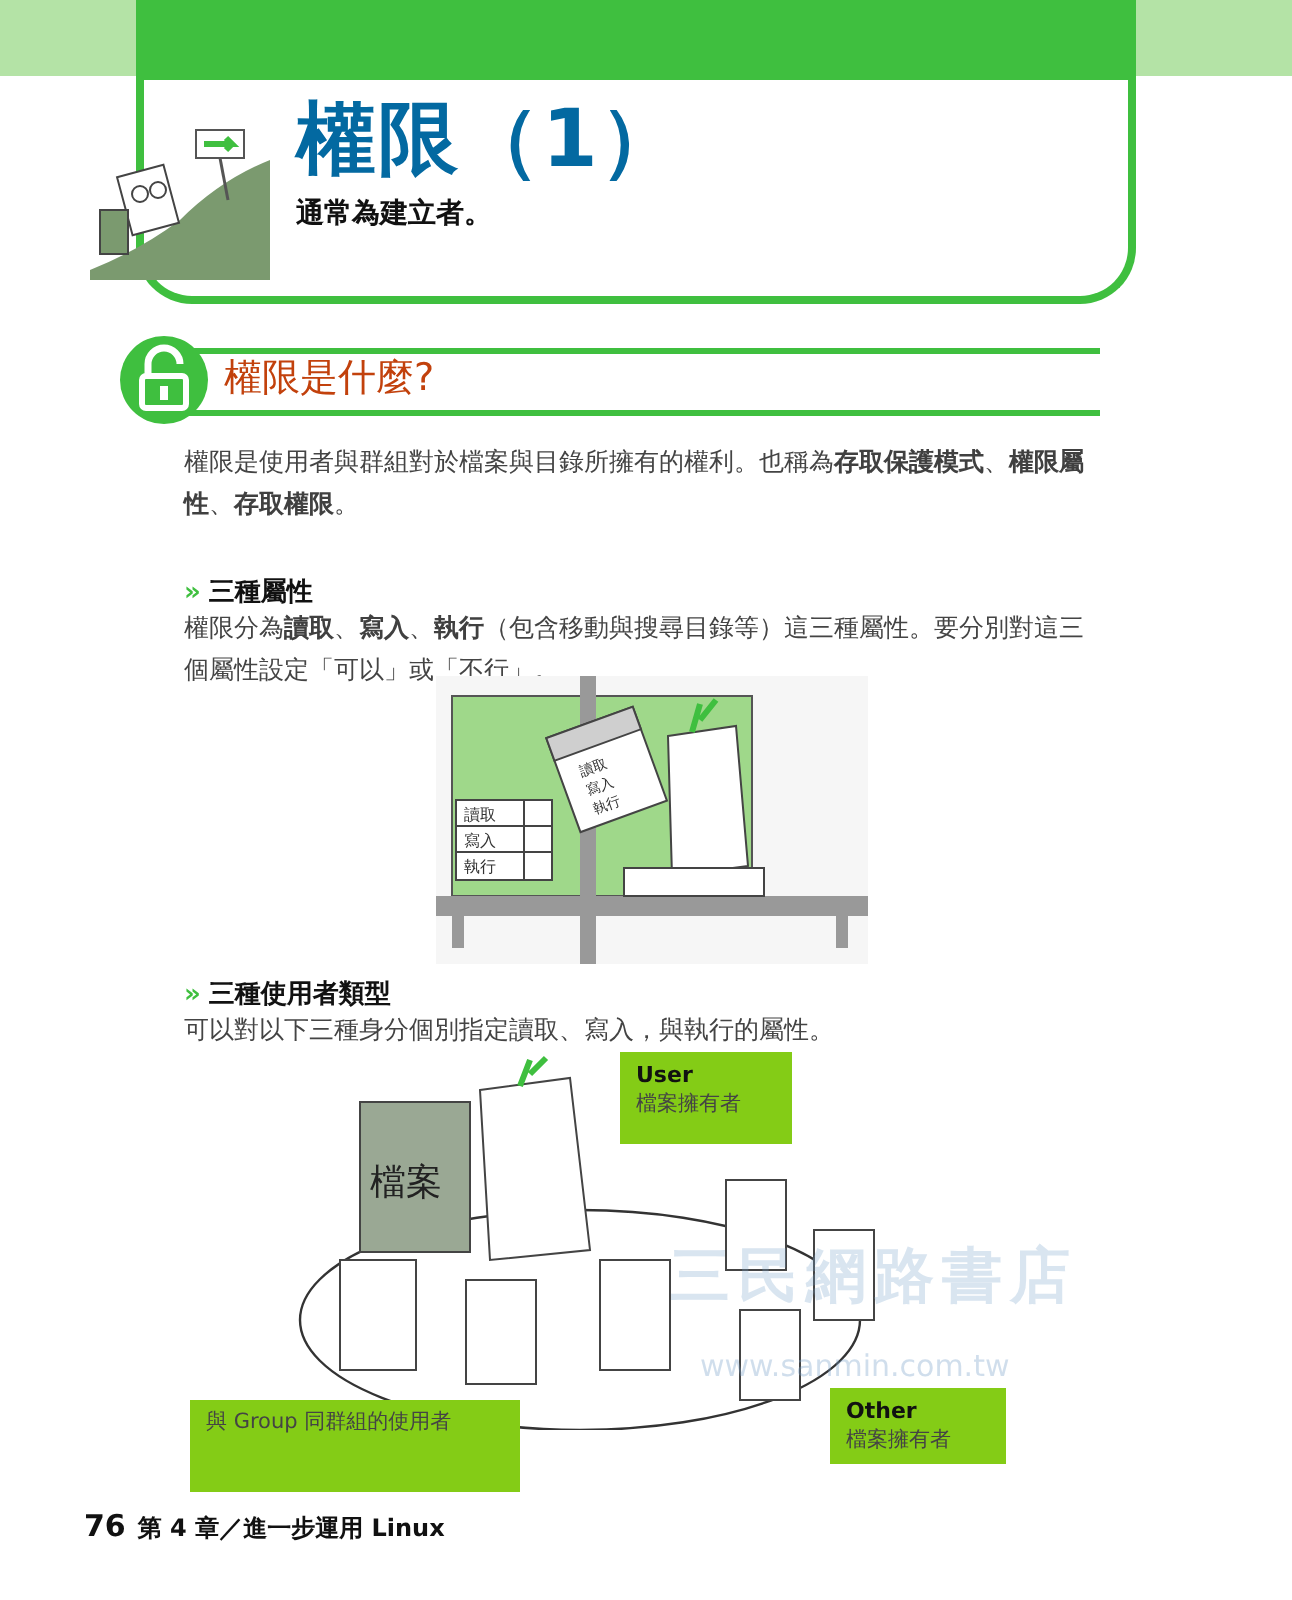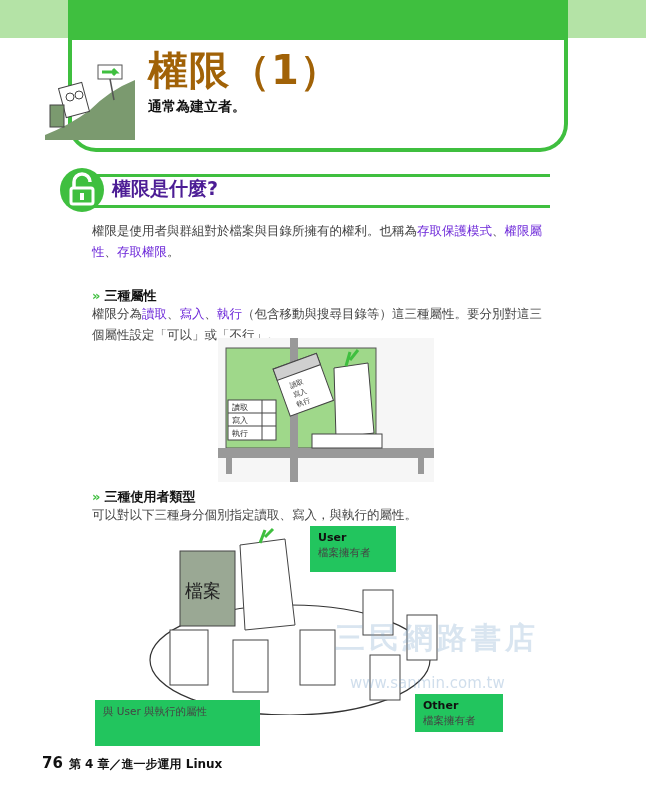--- a/index.html
+++ b/index.html
@@ -11,53 +11,53 @@
 
     .title-frame {
       position: absolute; left: 68px; top: 36px; width: 500px; height: 116px;
       border: 4px solid #3fbf3f; border-top: none; border-radius: 0 0 28px 28px;
     }
 
     .chapter-illus { position: absolute; left: 40px; top: 55px; width: 100px; height: 85px; }
 
     .chapter-title {
       position: absolute; left: 148px; top: 46px; font-size: 40px; font-weight: bold;
-      color: #a16207; letter-spacing: 1px; line-height: 48px;
+      color: #0369a1; letter-spacing: 1px; line-height: 48px;
     }
     .chapter-subtitle {
       position: absolute; left: 148px; top: 98px; font-size: 14px; font-weight: bold; color: #111;
     }
 
     .section-header { position: absolute; left: 60px; top: 168px; width: 490px; height: 40px; }
     .section-line-top { position: absolute; left: 30px; top: 6px; width: 460px; height: 3px; background: #3fbf3f; }
     .section-line-bottom { position: absolute; left: 30px; top: 37px; width: 460px; height: 3px; background: #3fbf3f; }
     .lock-circle {
       position: absolute; left: 0; top: 0; width: 44px; height: 44px; border-radius: 50%;
       background: #3fbf3f;
     }
     .section-title {
-      position: absolute; left: 52px; top: 8px; font-size: 19px; font-weight: bold; color: #4c1d95;
+      position: absolute; left: 52px; top: 8px; font-size: 19px; font-weight: normal; color: #c2410c;
     }
 
     .para {
       position: absolute; left: 92px; width: 460px; font-size: 12.5px; line-height: 21px; color: #444;
     }
-    .para b { color: #6d28d9; font-weight: normal; }
+    .para b { color: #404040; font-weight: bold; }
 
     .subhead {
       position: absolute; left: 92px; font-size: 13px; font-weight: bold; color: #111;
     }
     .subhead .chev { color: #3fbf3f; margin-right: 4px; }
 
     .illus1 { position: absolute; left: 218px; top: 338px; width: 216px; height: 144px; background: #f6f6f6; }
 
     .illus2 { position: absolute; left: 145px; top: 525px; width: 380px; height: 190px; }
 
     .callout {
-      position: absolute; background: #22c55e; padding: 4px 8px; font-size: 10.5px; line-height: 15px; color: #444;
+      position: absolute; background: #84cc16; padding: 4px 8px; font-size: 10.5px; line-height: 15px; color: #444;
     }
     .callout .c-title { font-weight: bold; color: #111; font-size: 11px; }
 
     .footer {
       position: absolute; left: 42px; top: 754px; font-size: 12px; font-weight: bold; color: #111;
     }
     .footer .page-num { font-size: 15px; margin-right: 6px; }
 
     .watermark {
       position: absolute; left: 335px; top: 618px; font-size: 30px; color: rgba(120,160,200,0.28);
@@ -161,21 +161,21 @@
 </div>
 
 <div class="watermark">三民網路書店</div>
 <div class="watermark-url">www.sanmin.com.tw</div>
 
 <div class="callout" style="left:310px; top:526px; width:86px; height:46px;">
   <div class="c-title">User</div>
   <div>檔案擁有者</div>
 </div>
 <div class="callout" style="left:95px; top:700px; width:165px; height:46px;">
-  <div>與 User 與執行的屬性</div>
+  <div>與 Group 同群組的使用者</div>
 </div>
 <div class="callout" style="left:415px; top:694px; width:88px; height:38px;">
   <div class="c-title">Other</div>
   <div>檔案擁有者</div>
 </div>
 
 <div class="footer">
   <span class="page-num">76</span><span>第 4 章／進一步運用 Linux</span>
 </div>
 

